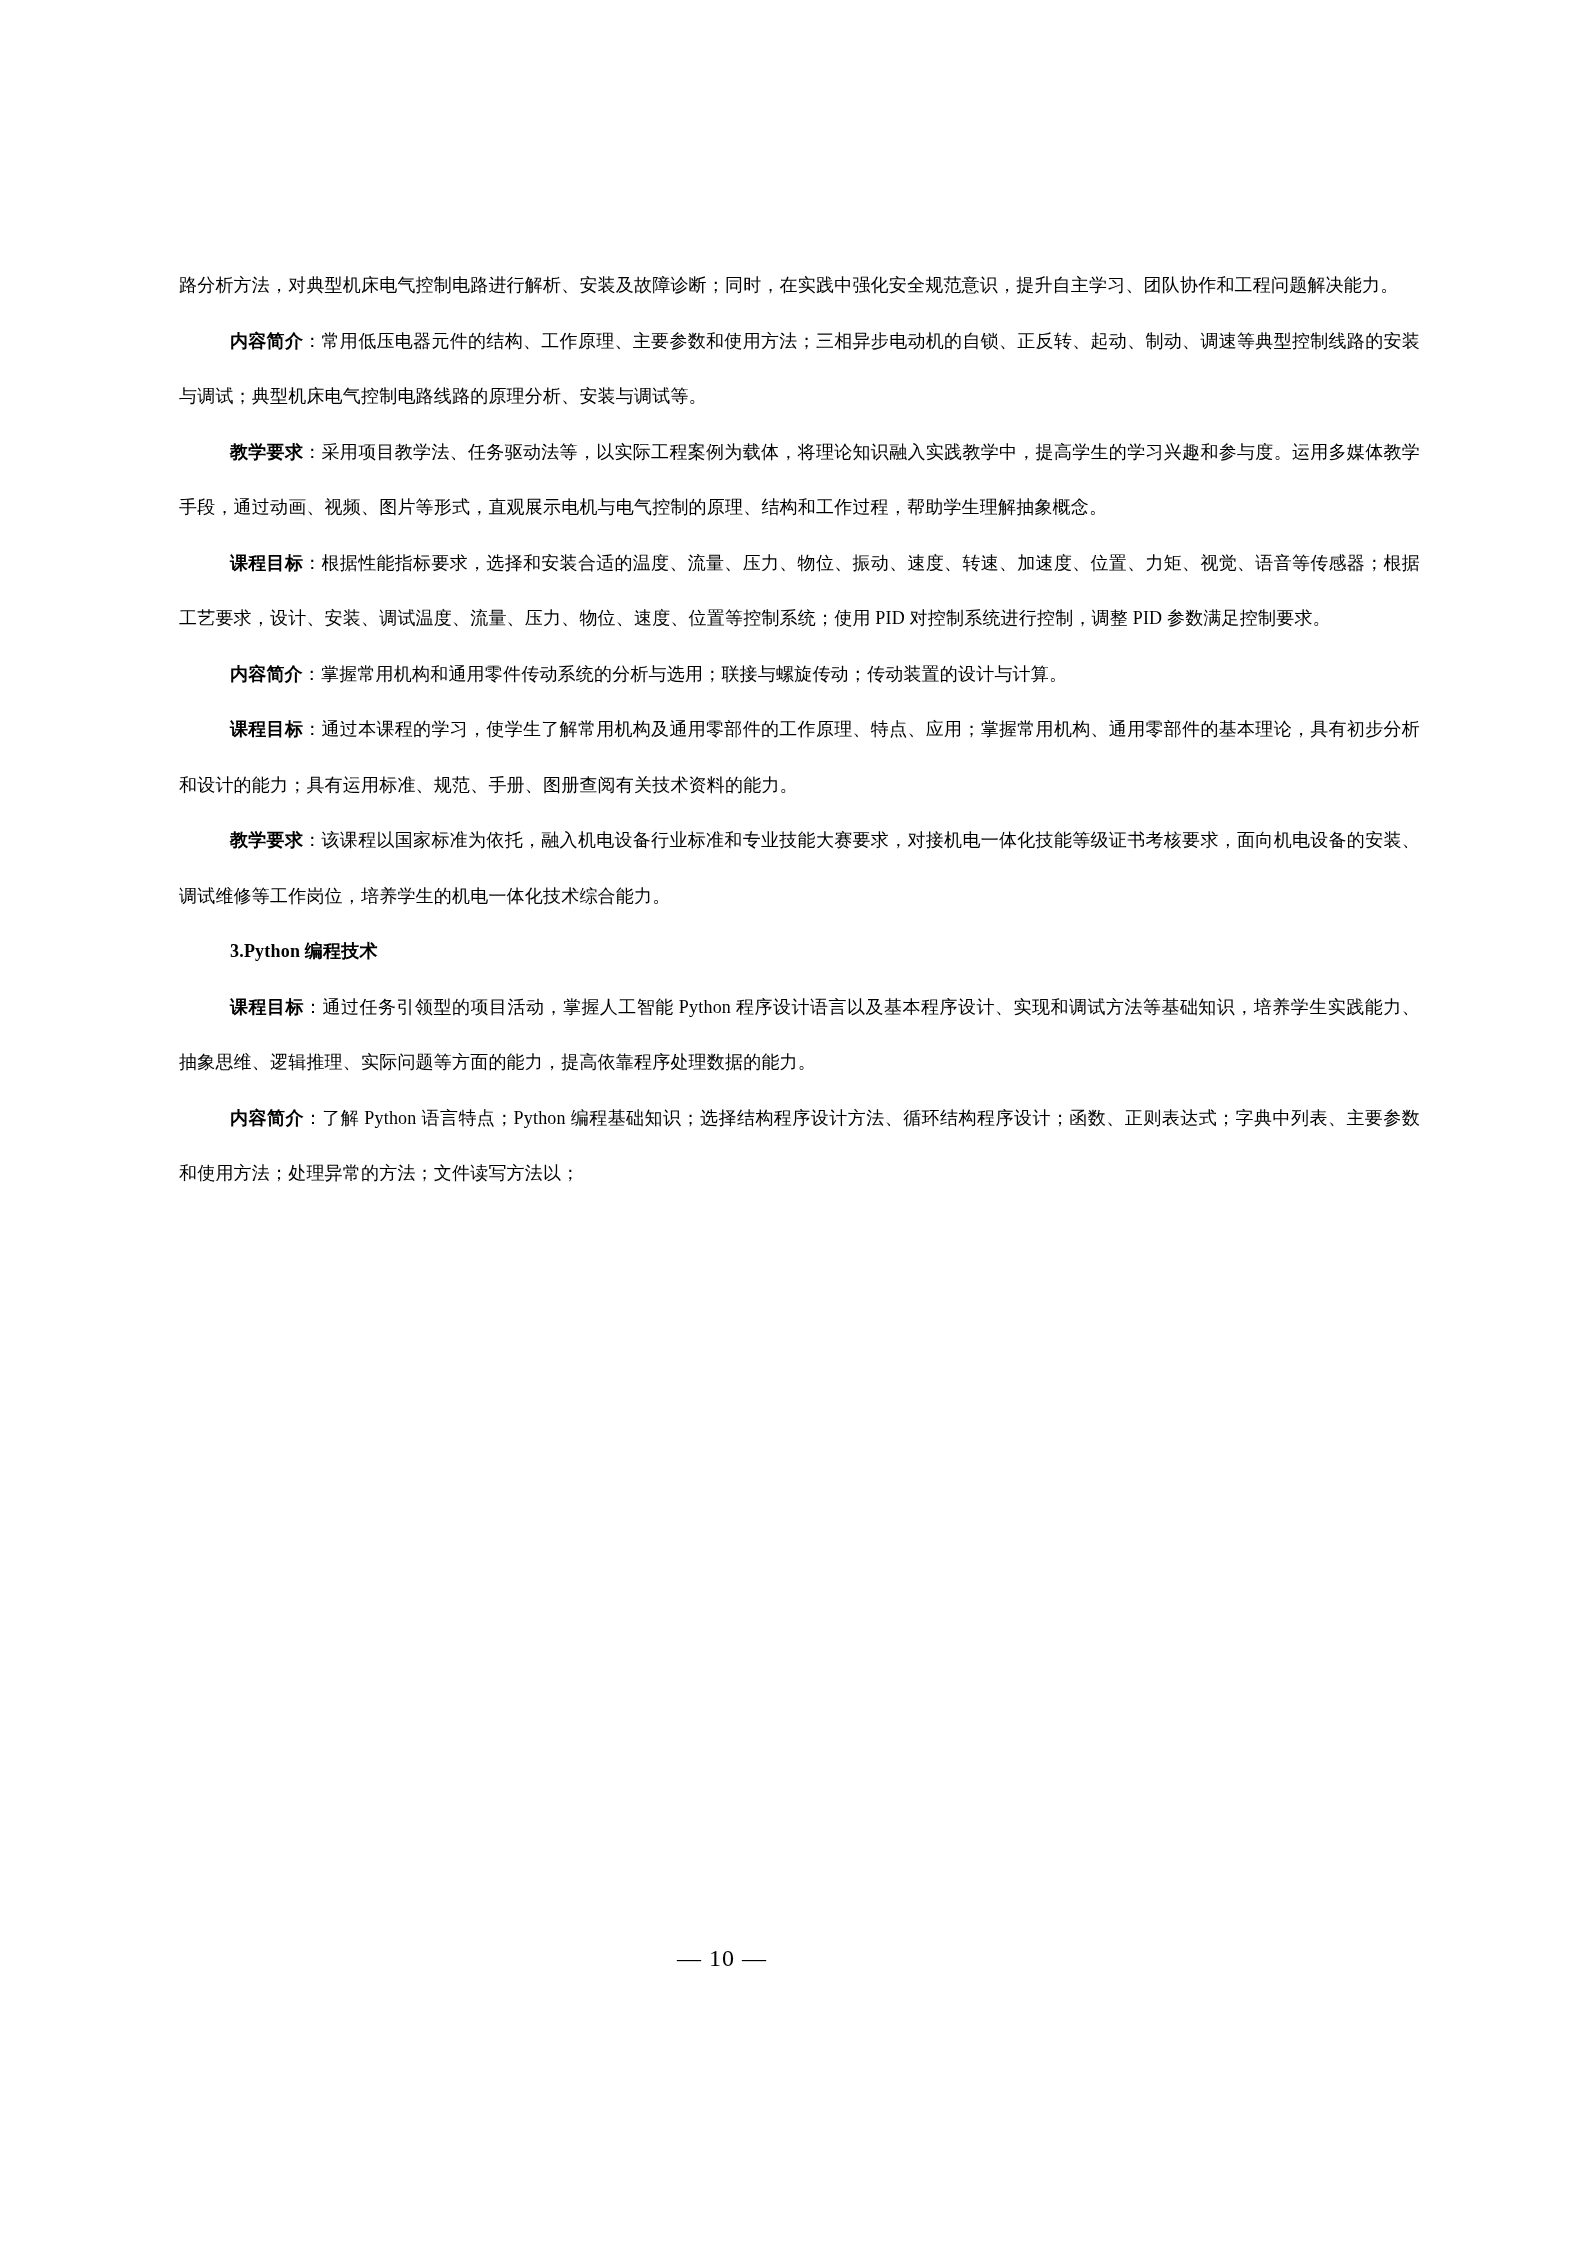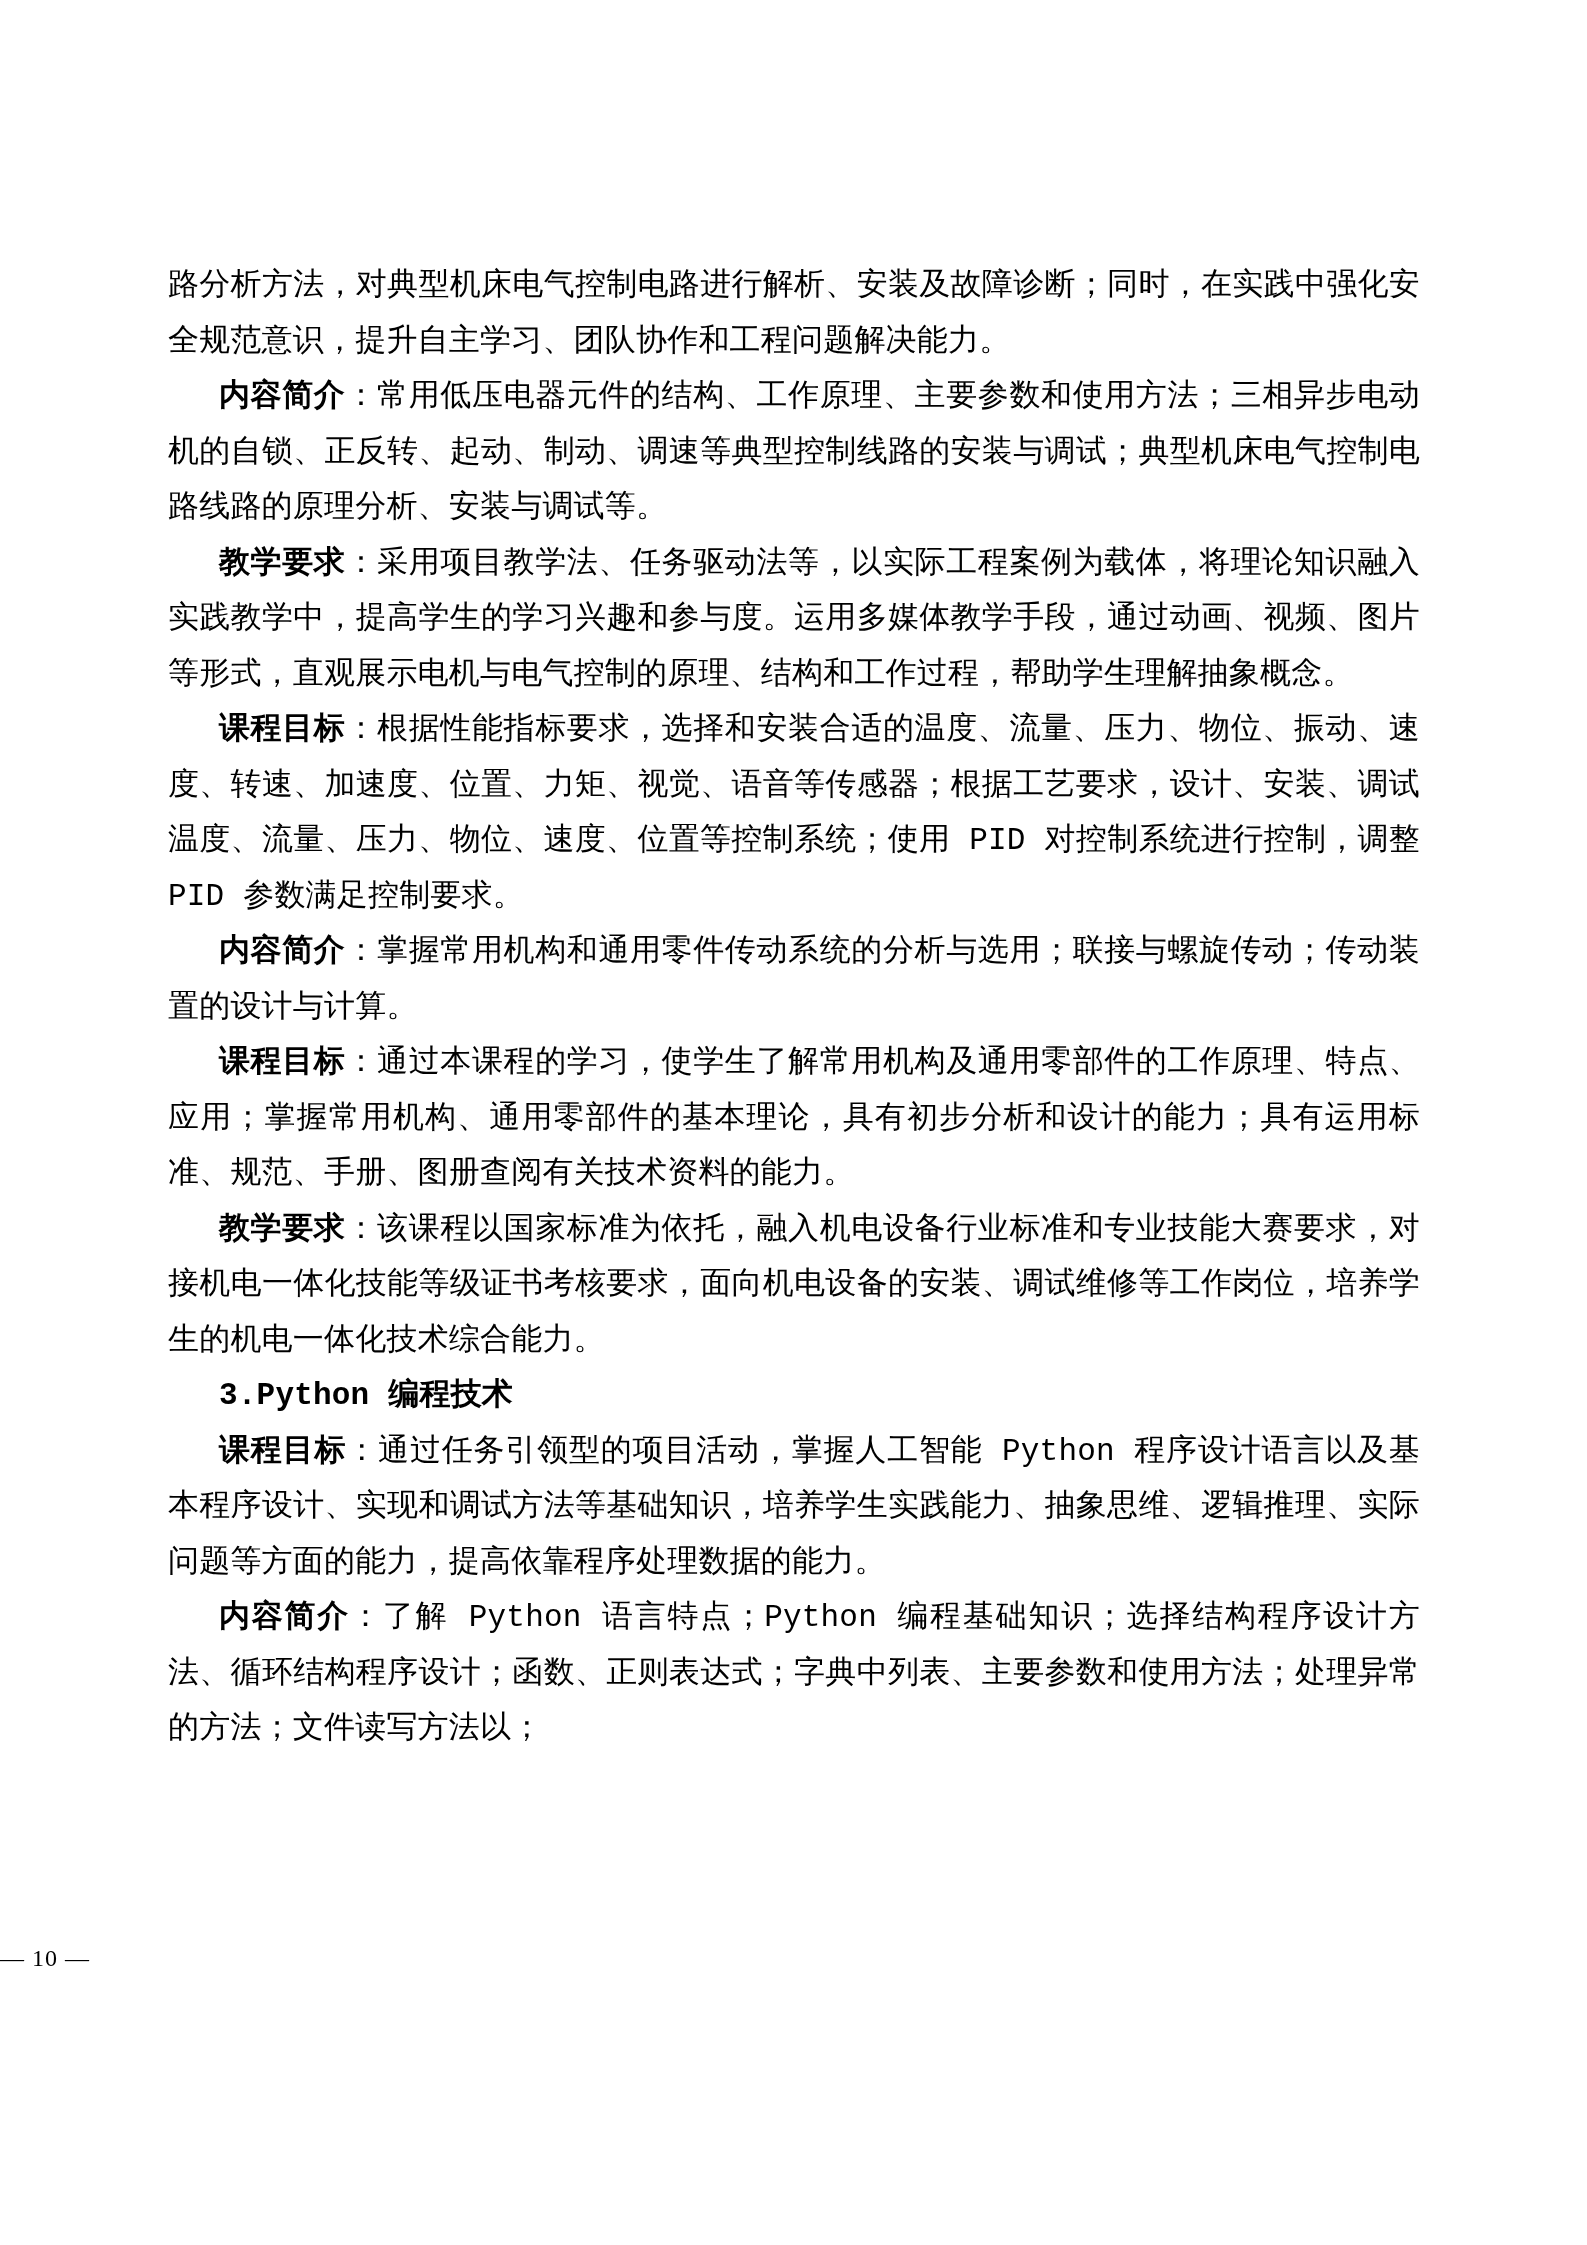--- a/index.html
+++ b/index.html
@@ -23,43 +23,43 @@
     height: 2245px;
     background: #ffffff;
   }
   .content {
     position: absolute;
     left: 168px;
     top: 258px;
     width: 1252px;
   }
   p {
-    margin: 0 0 0 0;
-    font-size: 31px;
+    margin: 0 0 0 11px;
+    font-size: 18px;
     line-height: 55.5px;
     text-align: justify;
     text-justify: inter-ideograph;
     letter-spacing: 0.2px;
-    font-family: Liberation Mono, monospace;
   }
   p.indent {
     text-indent: 51px;
   }
   .label {
     font-weight: bold;
   }
   .heading {
     font-weight: bold;
     text-indent: 51px;
   }
   .footer {
     position: absolute;
     left: 0;
     top: 1945px;
     width: 1444px;
+    text-align: center;
     font-size: 24px;
     font-family: "Liberation Serif", "DejaVu Serif", serif;
     color: #000000;
     letter-spacing: 1px;
   }
 </style>
 </head>
 <body>
 
 <div class="page">

